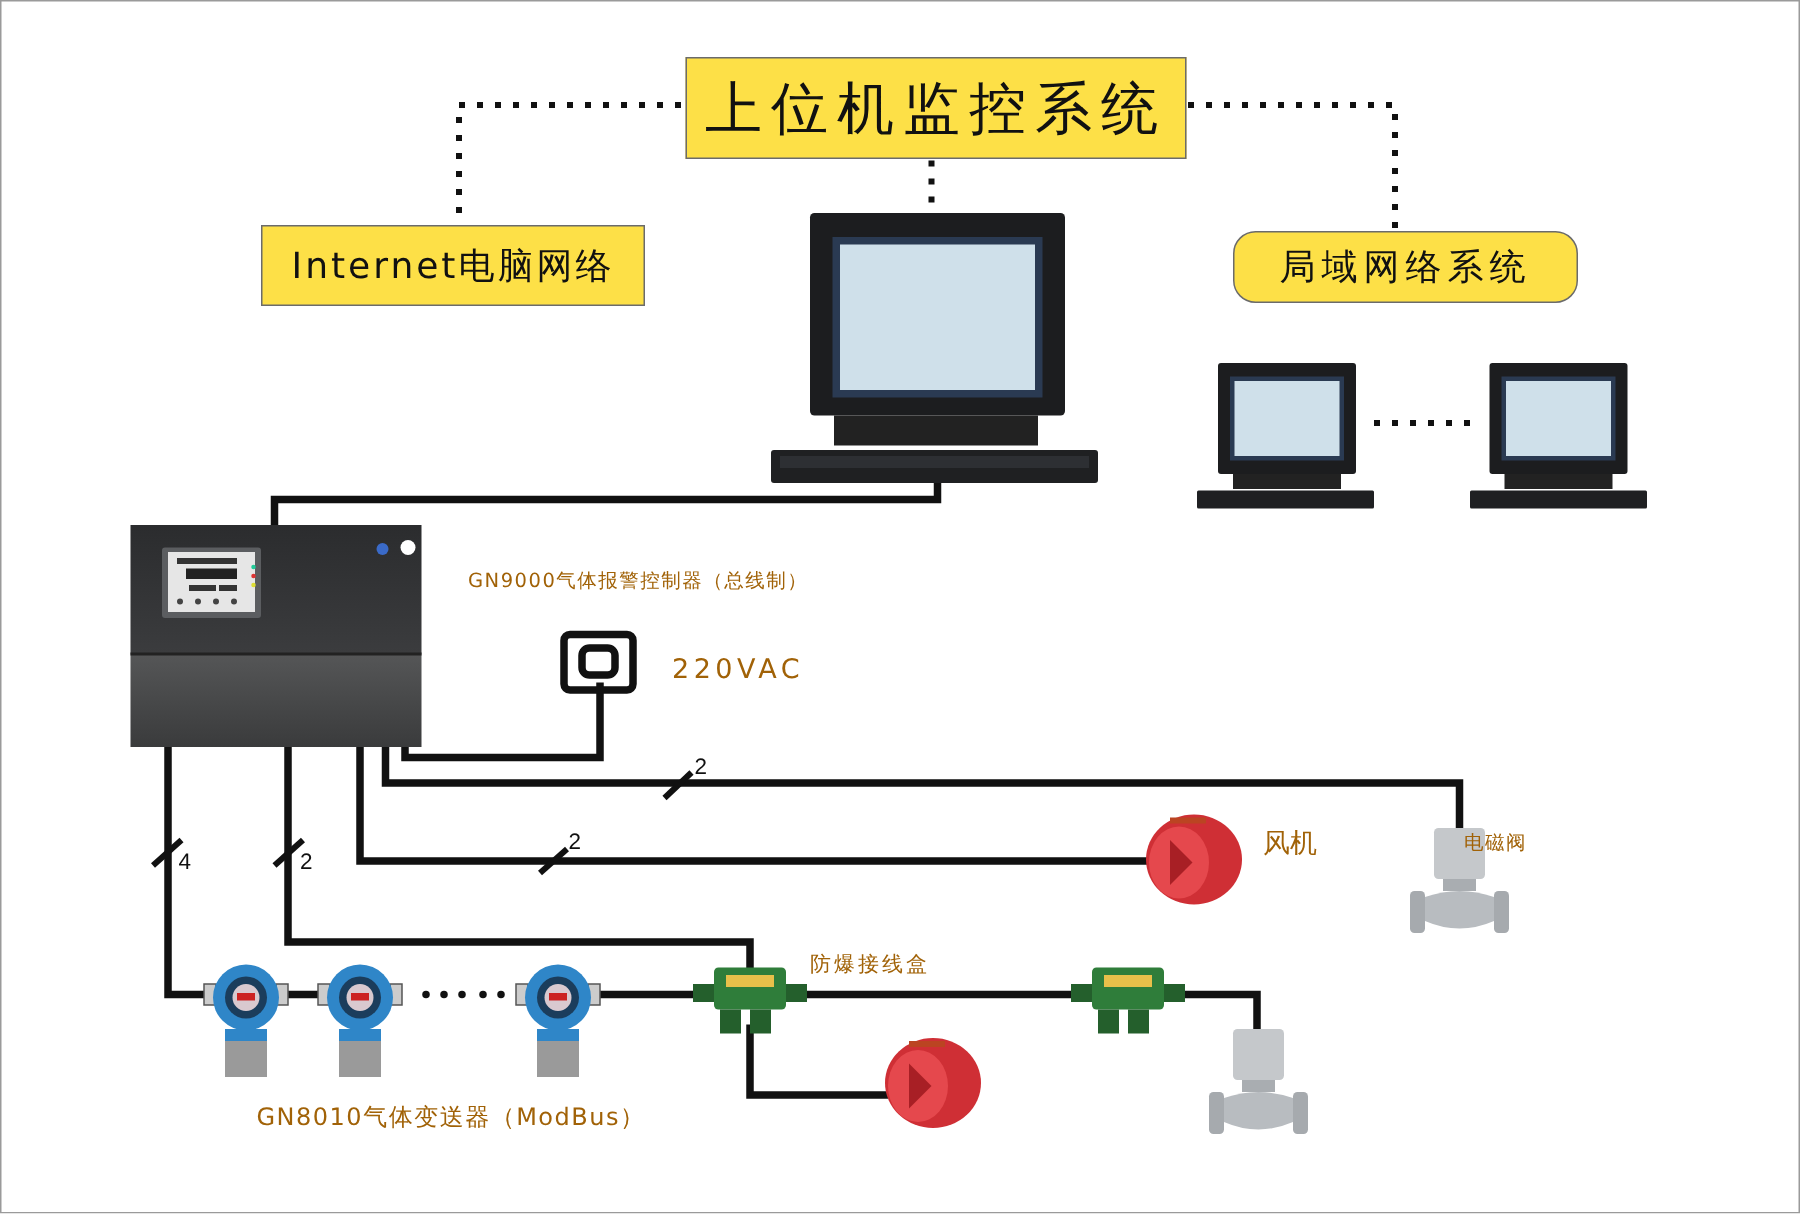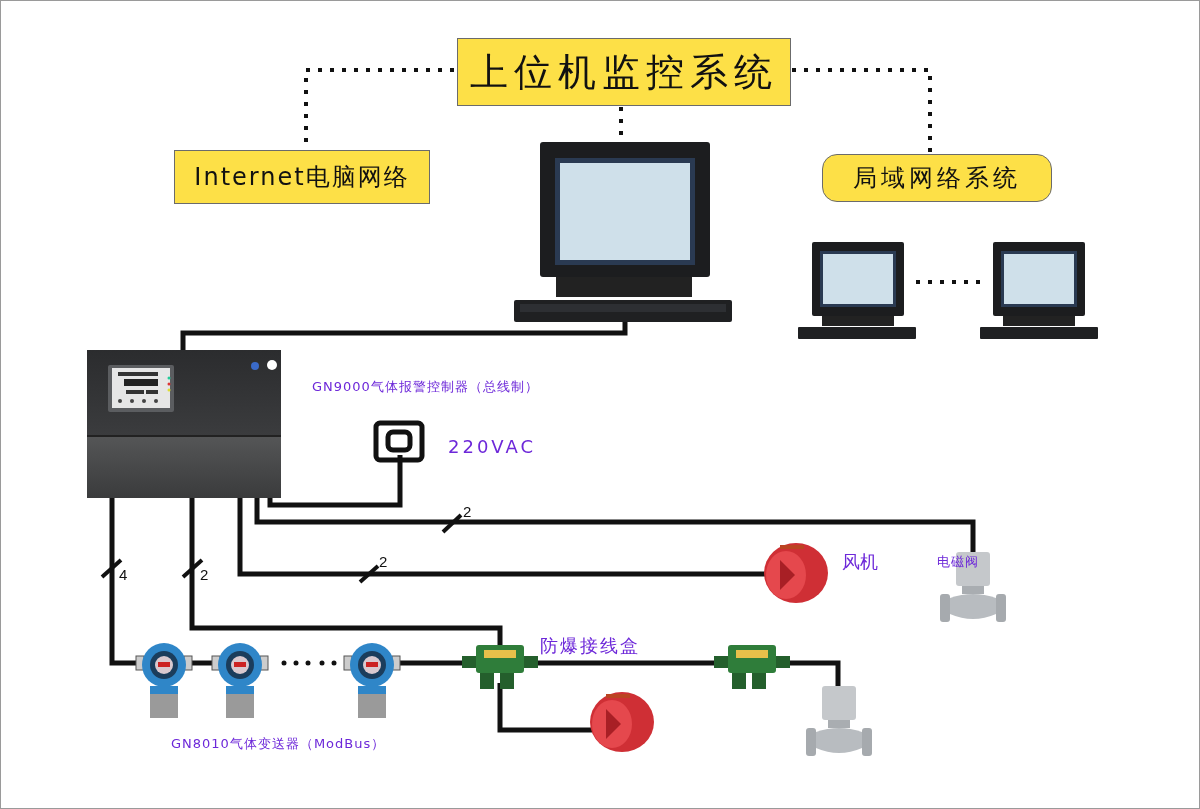--- a/index.html
+++ b/index.html
@@ -5,27 +5,27 @@
   html, body { margin: 0; padding: 0; background: #ffffff; }
   body { width: 1200px; height: 809px; position: relative; overflow: hidden;
          font-family: "DejaVu Sans", "Liberation Sans", sans-serif; }
   .frame { position: absolute; left: 0; top: 0; width: 1198px; height: 807px; border: 1px solid #9a9a9a; }
   svg.wires { position: absolute; left: 0; top: 0; }
   .box-label { position: absolute; background: #fde047; border: 1px solid #6b6b6b;
                display: flex; align-items: center; justify-content: center; color: #111; }
   .title-box { left: 457px; top: 38px; width: 332px; height: 66px; font-size: 38px; letter-spacing: 6px; }
   .net-box { left: 174px; top: 150px; width: 254px; height: 52px; font-size: 24px; letter-spacing: 2px; }
   .lan-box { left: 822px; top: 154px; width: 228px; height: 46px; font-size: 24px; letter-spacing: 4px; border-radius: 15px; }
-  .txt { position: absolute; color: #6d28d9; white-space: nowrap; }
+  .txt { position: absolute; color: #a16207; white-space: nowrap; }
   .ctrl-label { left: 312px; top: 378px; font-size: 13px; letter-spacing: 1px; }
   .vac-label { left: 448px; top: 436px; font-size: 18px; letter-spacing: 3px; }
   .fan-label { left: 842px; top: 550px; font-size: 18px; }
-  .valve-label { left: 937px; top: 553px; font-size: 13px; letter-spacing: 1px; }
-  .jbox-label { left: 540px; top: 634px; font-size: 18px; letter-spacing: 2px; }
-  .trans-label { left: 171px; top: 735px; font-size: 13px; letter-spacing: 1px; }
+  .valve-label { left: 976px; top: 553px; font-size: 13px; letter-spacing: 1px; }
+  .jbox-label { left: 540px; top: 634px; font-size: 14px; letter-spacing: 2px; }
+  .trans-label { left: 171px; top: 735px; font-size: 16px; letter-spacing: 1px; }
   .wire-num { position: absolute; font-size: 15px; color: #111; font-family: "Liberation Sans", sans-serif; }
 </style>
 </head>
 <body>
 
 <div class="frame"></div>
 
 <svg class="wires" width="1200" height="809">
 
   <g stroke="#111" stroke-width="4" stroke-dasharray="4,8" fill="none">

